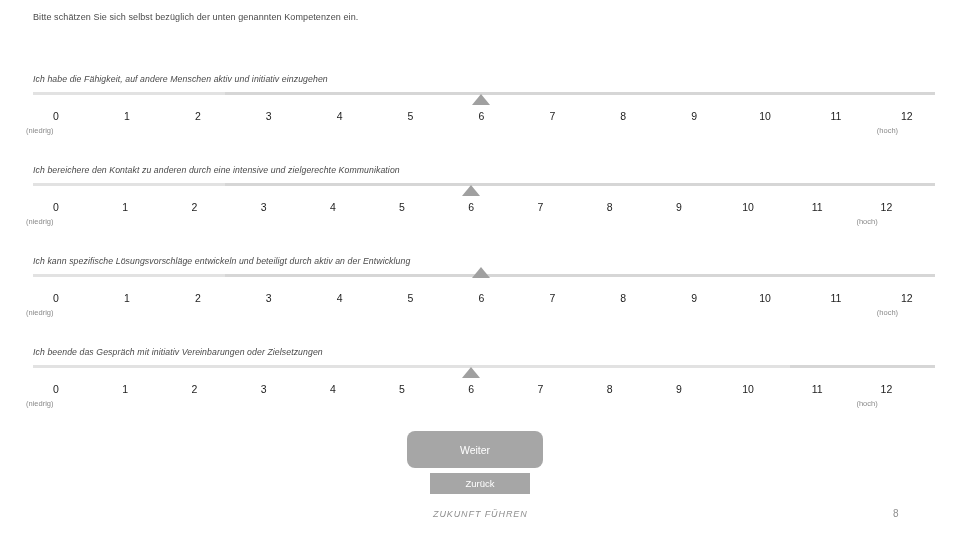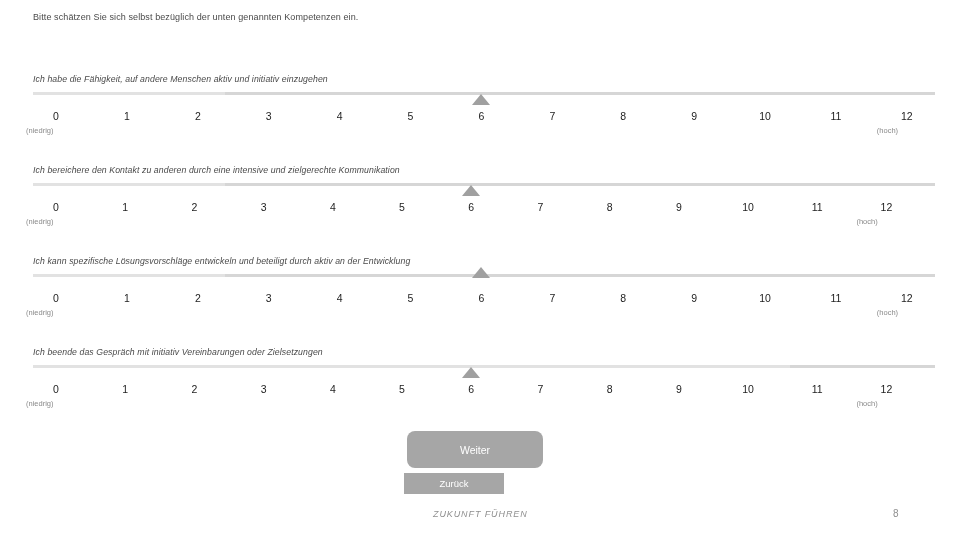--- a/index.html
+++ b/index.html
@@ -120,21 +120,21 @@
     border-radius: 8px;
     color: #ffffff;
     font-size: 10.5px;
     display: flex;
     align-items: center;
     justify-content: center;
     cursor: pointer;
   }
   .btn-back {
     position: absolute;
-    left: 404px;
+    left: 430px;
     top: 473px;
     width: 100px;
     height: 21px;
     background: #a6a6a6;
     color: #ffffff;
     font-size: 9.5px;
     display: flex;
     align-items: center;
     justify-content: center;
     cursor: pointer;

